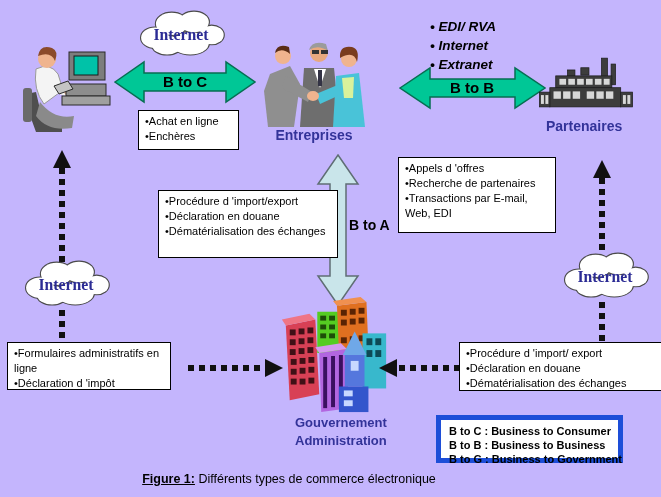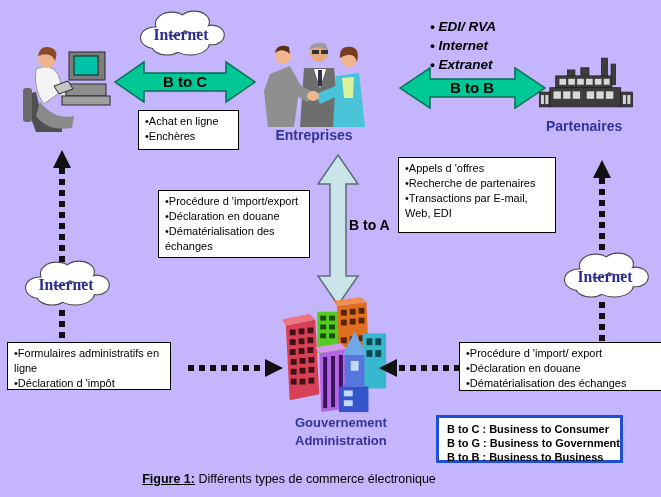--- a/index.html
+++ b/index.html
@@ -21,21 +21,21 @@
   .ah{position:absolute;width:0;height:0;}
   .ah-up{border-left:9px solid transparent;border-right:9px solid transparent;border-bottom:18px solid #111;}
   .ah-right{border-top:9px solid transparent;border-bottom:9px solid transparent;border-left:18px solid #111;}
   .ah-left{border-top:9px solid transparent;border-bottom:9px solid transparent;border-right:18px solid #111;}
   
   .cloud-text{font-family:"Liberation Serif",serif;font-weight:bold;font-size:17px;}
   
   .rel-label{font-weight:bold;font-size:15px;}
   .btoa-label{position:absolute;font-weight:bold;font-size:14px;color:#000;}
   .channels{position:absolute;font-weight:bold;font-size:13.5px;line-height:19px;}
-  .legend{position:absolute;border:3px solid #1d4ed8;background:#fff;font-weight:bold;
+  .legend{position:absolute;border:5px solid #1d4ed8;background:#fff;font-weight:bold;
           font-size:11px;line-height:14px;padding:4px 8px;box-sizing:border-box;white-space:nowrap;}
   .caption{position:absolute;left:0;top:472px;width:578px;text-align:center;font-size:12.5px;}
   .caption b{text-decoration:underline;}
   .ent-label{position:absolute;font-size:14px;}
   svg{display:block;}
 </style>
 </head>
 <body>
 
 <div class="stage">
@@ -158,21 +158,21 @@
 
   <div class="ent-label navy" style="left:546px;top:115px;line-height:23px;">
     <div>Partenaires</div>
   </div>
 
   <svg class="abs" style="left:316px;top:154px;" width="44" height="152" viewBox="0 0 44 152">
     <polygon points="22,1 42,30 30,30 30,122 42,122 22,151 2,122 14,122 14,30 2,30" stroke="#5f6e74" stroke-width="1.5" fill="#c9e5ea"></polygon>
   </svg>
   <div class="btoa-label" style="left:349px;top:217px;">B to A</div>
 
-  <div class="note" style="left:158px;top:190px;width:152px;height:68px;">
+  <div class="note" style="left:158px;top:190px;width:180px;height:68px;">
       <div>•Procédure d 'import/export</div>
       <div>•Déclaration en douane</div>
       <div>•Dématérialisation des échanges</div>
     </div>
 
   <div class="ah ah-up" style="left:53px;top:150px;"></div>
   <div class="dot-v" style="left:59px;top:168px;height:94px;"></div>
   <svg class="abs" style="left:16px;top:258px;" width="100" height="52" viewBox="0 0 100 56">
     <g stroke="#4a4a4a" stroke-width="2.4" fill="#fff">
       <ellipse cx="22" cy="32" rx="15" ry="11"></ellipse>
@@ -303,22 +303,22 @@
         <ellipse cx="83" cy="29" rx="13" ry="10"></ellipse>
       <ellipse cx="60" cy="38" rx="20" ry="12"></ellipse>
         <ellipse cx="35" cy="40" rx="16" ry="10"></ellipse>
     </g>
     <text x="50" y="34" text-anchor="middle" class="cloud-text" fill="#2b2b94">Internet</text>
   </svg>
   <div class="dot-v" style="left:599px;top:302px;height:40px;"></div>
 
   <div class="legend" style="left:436px;top:415px;width:187px;height:48px;">
       <div>B to C : Business to Consumer</div>
+      <div>B to B : Business to Business</div>
       <div>B to G : Business to Government</div>
-      <div>B to B : Business to Business</div>
     </div>
 
   <div class="caption">
     <b>Figure 1:</b>
     <span>Différents types de commerce électronique</span>
   </div>
 
 </div>
 
 </body></html>

